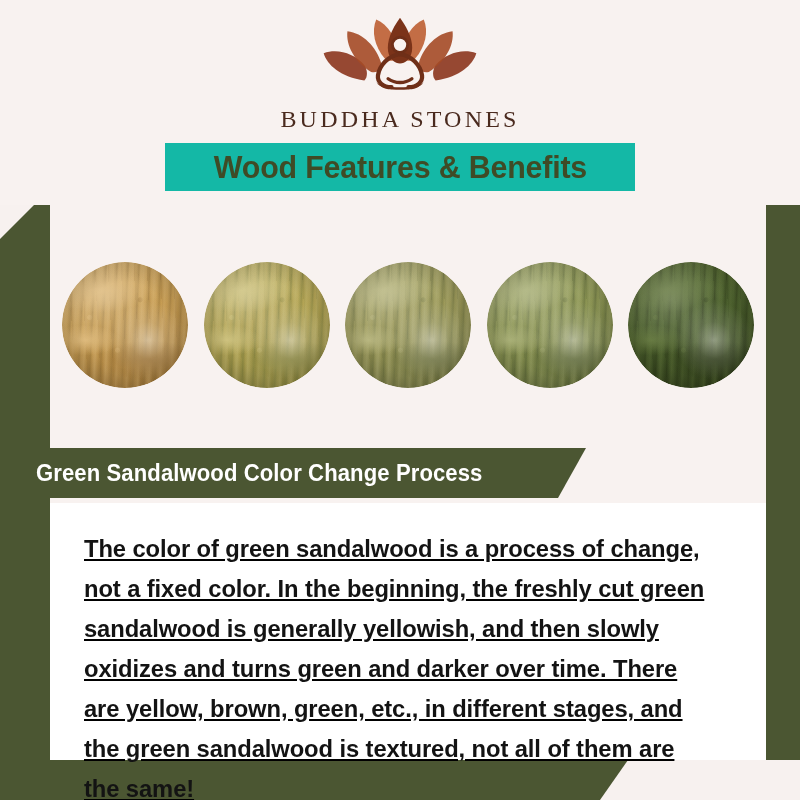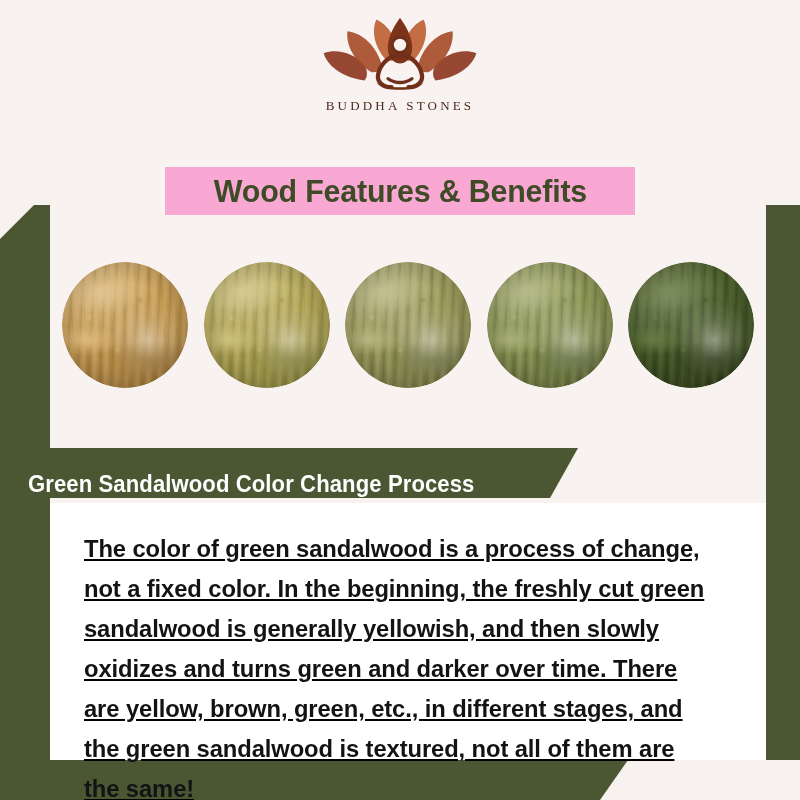--- a/index.html
+++ b/index.html
@@ -50,34 +50,34 @@
 
   
   .header {
     position:absolute; left:0; top:0; width:800px; height:205px;
     background:#f8f2f0;
     display:flex; flex-direction:column; align-items:center;
     padding-top:16px;
   }
   .logo-mark { width:170px; height:78px; display:block; }
   .brand-name {
-    margin-top:4px;
+    margin-top:12px;
     font-family:"Liberation Serif", serif;
-    font-size:13px;
+    font-size:24px;
     letter-spacing:3.2px;
     color:#4a2a1e;
     font-weight:400;
   }
 
   
   .title-plaque {
     position:absolute;
     left:165px; top:143px; width:470px; height:48px;
-    background:#f9a8d4;
-    display:flex; align-items:center; justify-content:center;margin-top:24px;
+    background:#14b8a6;
+    display:flex; align-items:center; justify-content:center;
   }
   .title-text {
     font-family:"Liberation Sans Narrow","Liberation Sans", sans-serif;
     font-weight:700;
     font-size:32px;
     color:#3f4b26;
     letter-spacing:-0.2px;
     white-space:nowrap;
     transform:scaleX(0.95);
   }
@@ -105,24 +105,24 @@
     border-radius:50%;
     background:
       radial-gradient(circle at 68% 62%, rgba(255,255,255,0.42) 0%, rgba(255,255,255,0.14) 16%, rgba(255,255,255,0) 34%),
       radial-gradient(circle at 34% 30%, rgba(255,255,255,0.20) 0%, rgba(255,255,255,0) 46%),
       radial-gradient(circle at 50% 50%, rgba(0,0,0,0) 48%, rgba(0,0,0,0.16) 78%, rgba(0,0,0,0.42) 100%);
   }
 
   
   .banner {
     position:absolute;
-    left:0; top:448px; width:578px; height:50px;
+    left:8px; top:448px; width:578px; height:50px;
     background:#4b5632;
     clip-path: polygon(0 0, 100% 0, calc(100% - 28px) 100%, 0 100%);
-    display:flex; align-items:flex-end;
+    display:flex; align-items:center;
   }
   .banner-text {
     margin-left:28px;
     font-family:"Liberation Sans Narrow","Liberation Sans", sans-serif;
     font-weight:700;
     font-size:23px;
     color:#ffffff;
     letter-spacing:0.1px;
     white-space:nowrap;
     transform:scaleX(0.96);

